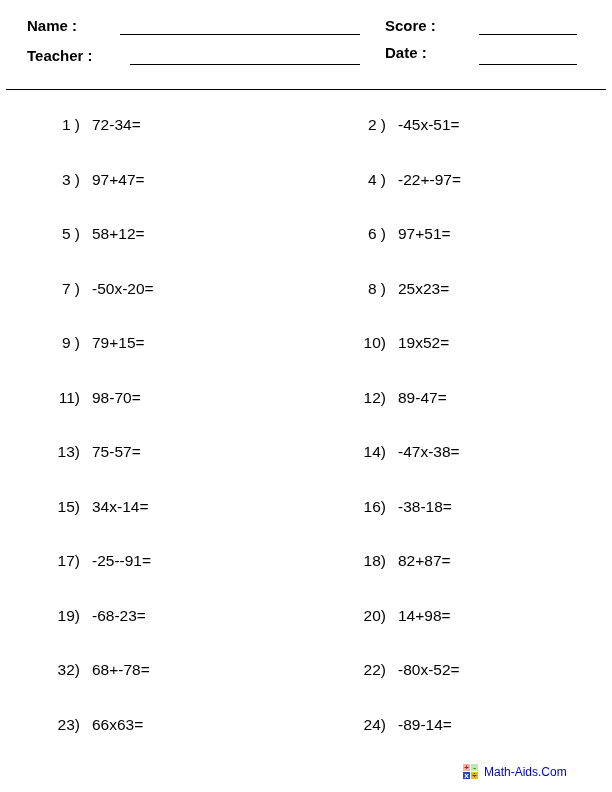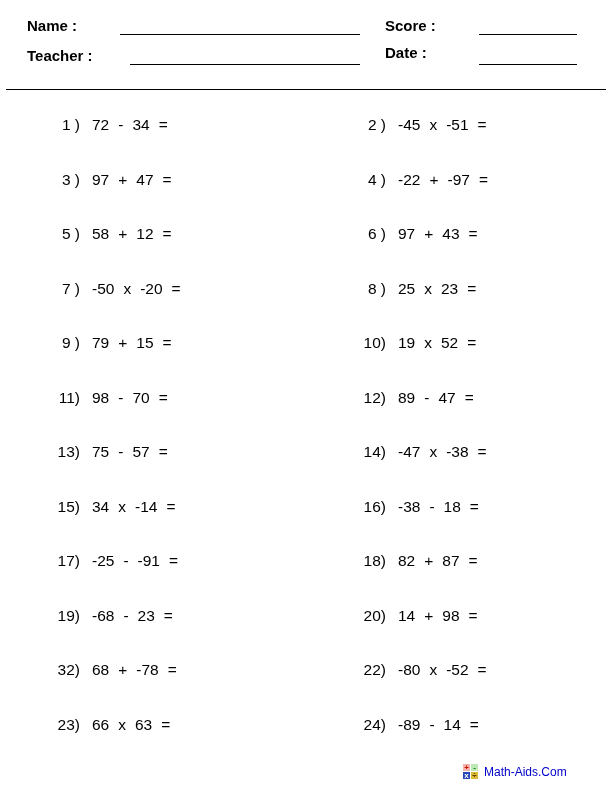--- a/index.html
+++ b/index.html
@@ -42,21 +42,21 @@
     font-size:15.5px;
   }
   .pnum{
     width:80px;
     text-align:right;
     white-space:pre;
     flex:0 0 80px;
   }
   .expr{
     display:inline-flex;
-    gap:9px;
+    gap:0;
     margin-left:12px;
     white-space:pre;
   }
   
   .footer{position:absolute;left:0;top:0;width:612px;height:792px;pointer-events:none;}
   .logo{
     position:absolute;
     left:463px;top:764px;
     width:15px;height:15px;
     display:grid;
@@ -144,21 +144,21 @@
         <span>+</span>
         <span>12</span>
         <span>=</span>
       </span>
     </div>
       <div class="problem">
       <span class="pnum">6 )</span>
       <span class="expr">
         <span>97</span>
         <span>+</span>
-        <span>43</span>
+        <span>51</span>
         <span>=</span>
       </span>
     </div>
       <div class="problem">
       <span class="pnum">7 )</span>
       <span class="expr">
         <span>-50</span>
         <span>x</span>
         <span>-20</span>
         <span>=</span>

